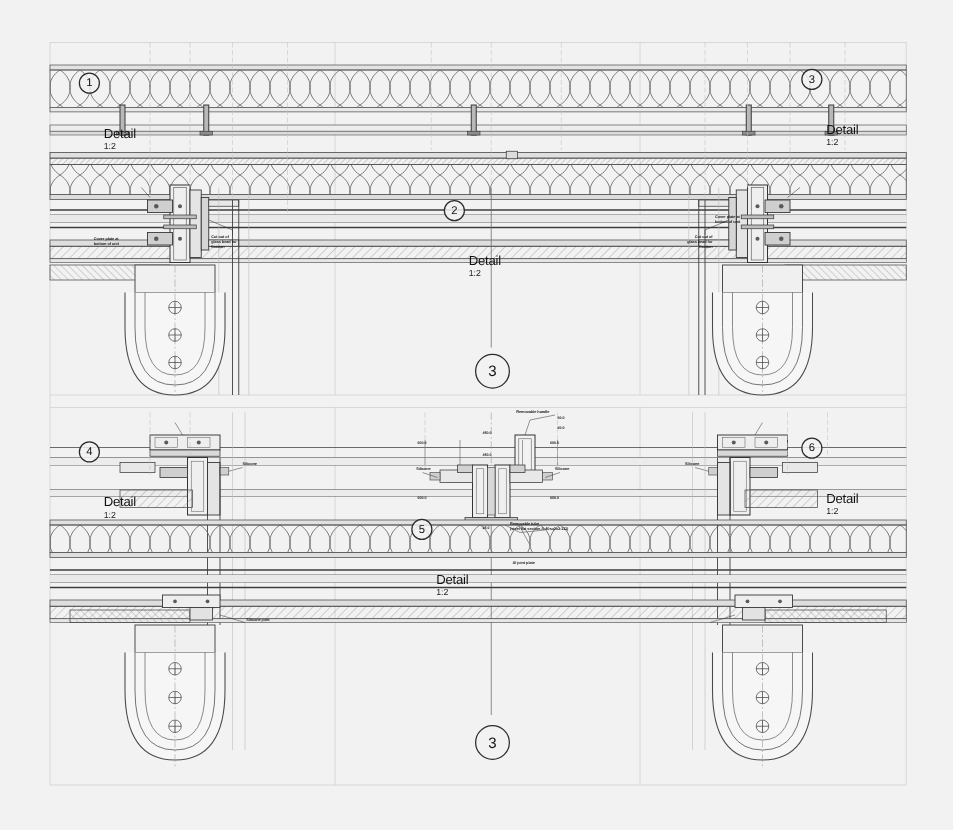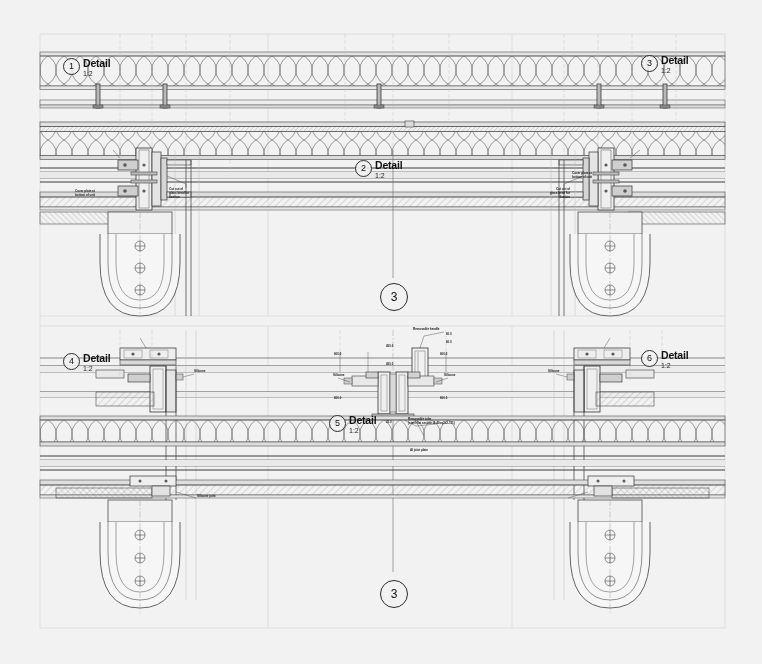--- a/index.html
+++ b/index.html
@@ -13,21 +13,21 @@
   svg{display:block;}
 
   .callout{position:absolute;display:flex;align-items:flex-start;gap:3px;}
   .callout .circ{
     width:15px;height:15px;border:1px solid #2b2b2b;border-radius:50%;
     display:flex;align-items:center;justify-content:center;
     font-size:9px;color:#111;background:rgba(242,242,242,.85);
     flex:0 0 auto;line-height:1;
   }
   .callout .txt{line-height:1;}
-  .callout .ttl{font-size:10.5px;font-weight:bold;color:#111;letter-spacing:-.2px;}
+  .callout .ttl{font-size:10.5px;font-weight:normal;color:#111;letter-spacing:-.2px;margin-top:44px;}
   .callout .scl{font-size:7px;color:#222;margin-top:1px;}
 
   .secmark{position:absolute;width:26px;height:26px;border:1.1px solid #2b2b2b;
     border-radius:50%;display:flex;align-items:center;justify-content:center;
     font-size:12px;color:#111;background:#f2f2f2;}
 
   .anno{position:absolute;font-size:3.1px;color:#1a1a1a;line-height:1.22;
         letter-spacing:-.05px;font-weight:bold;}
   .dim{position:absolute;font-size:2.9px;color:#1a1a1a;font-weight:bold;}
 </style>

